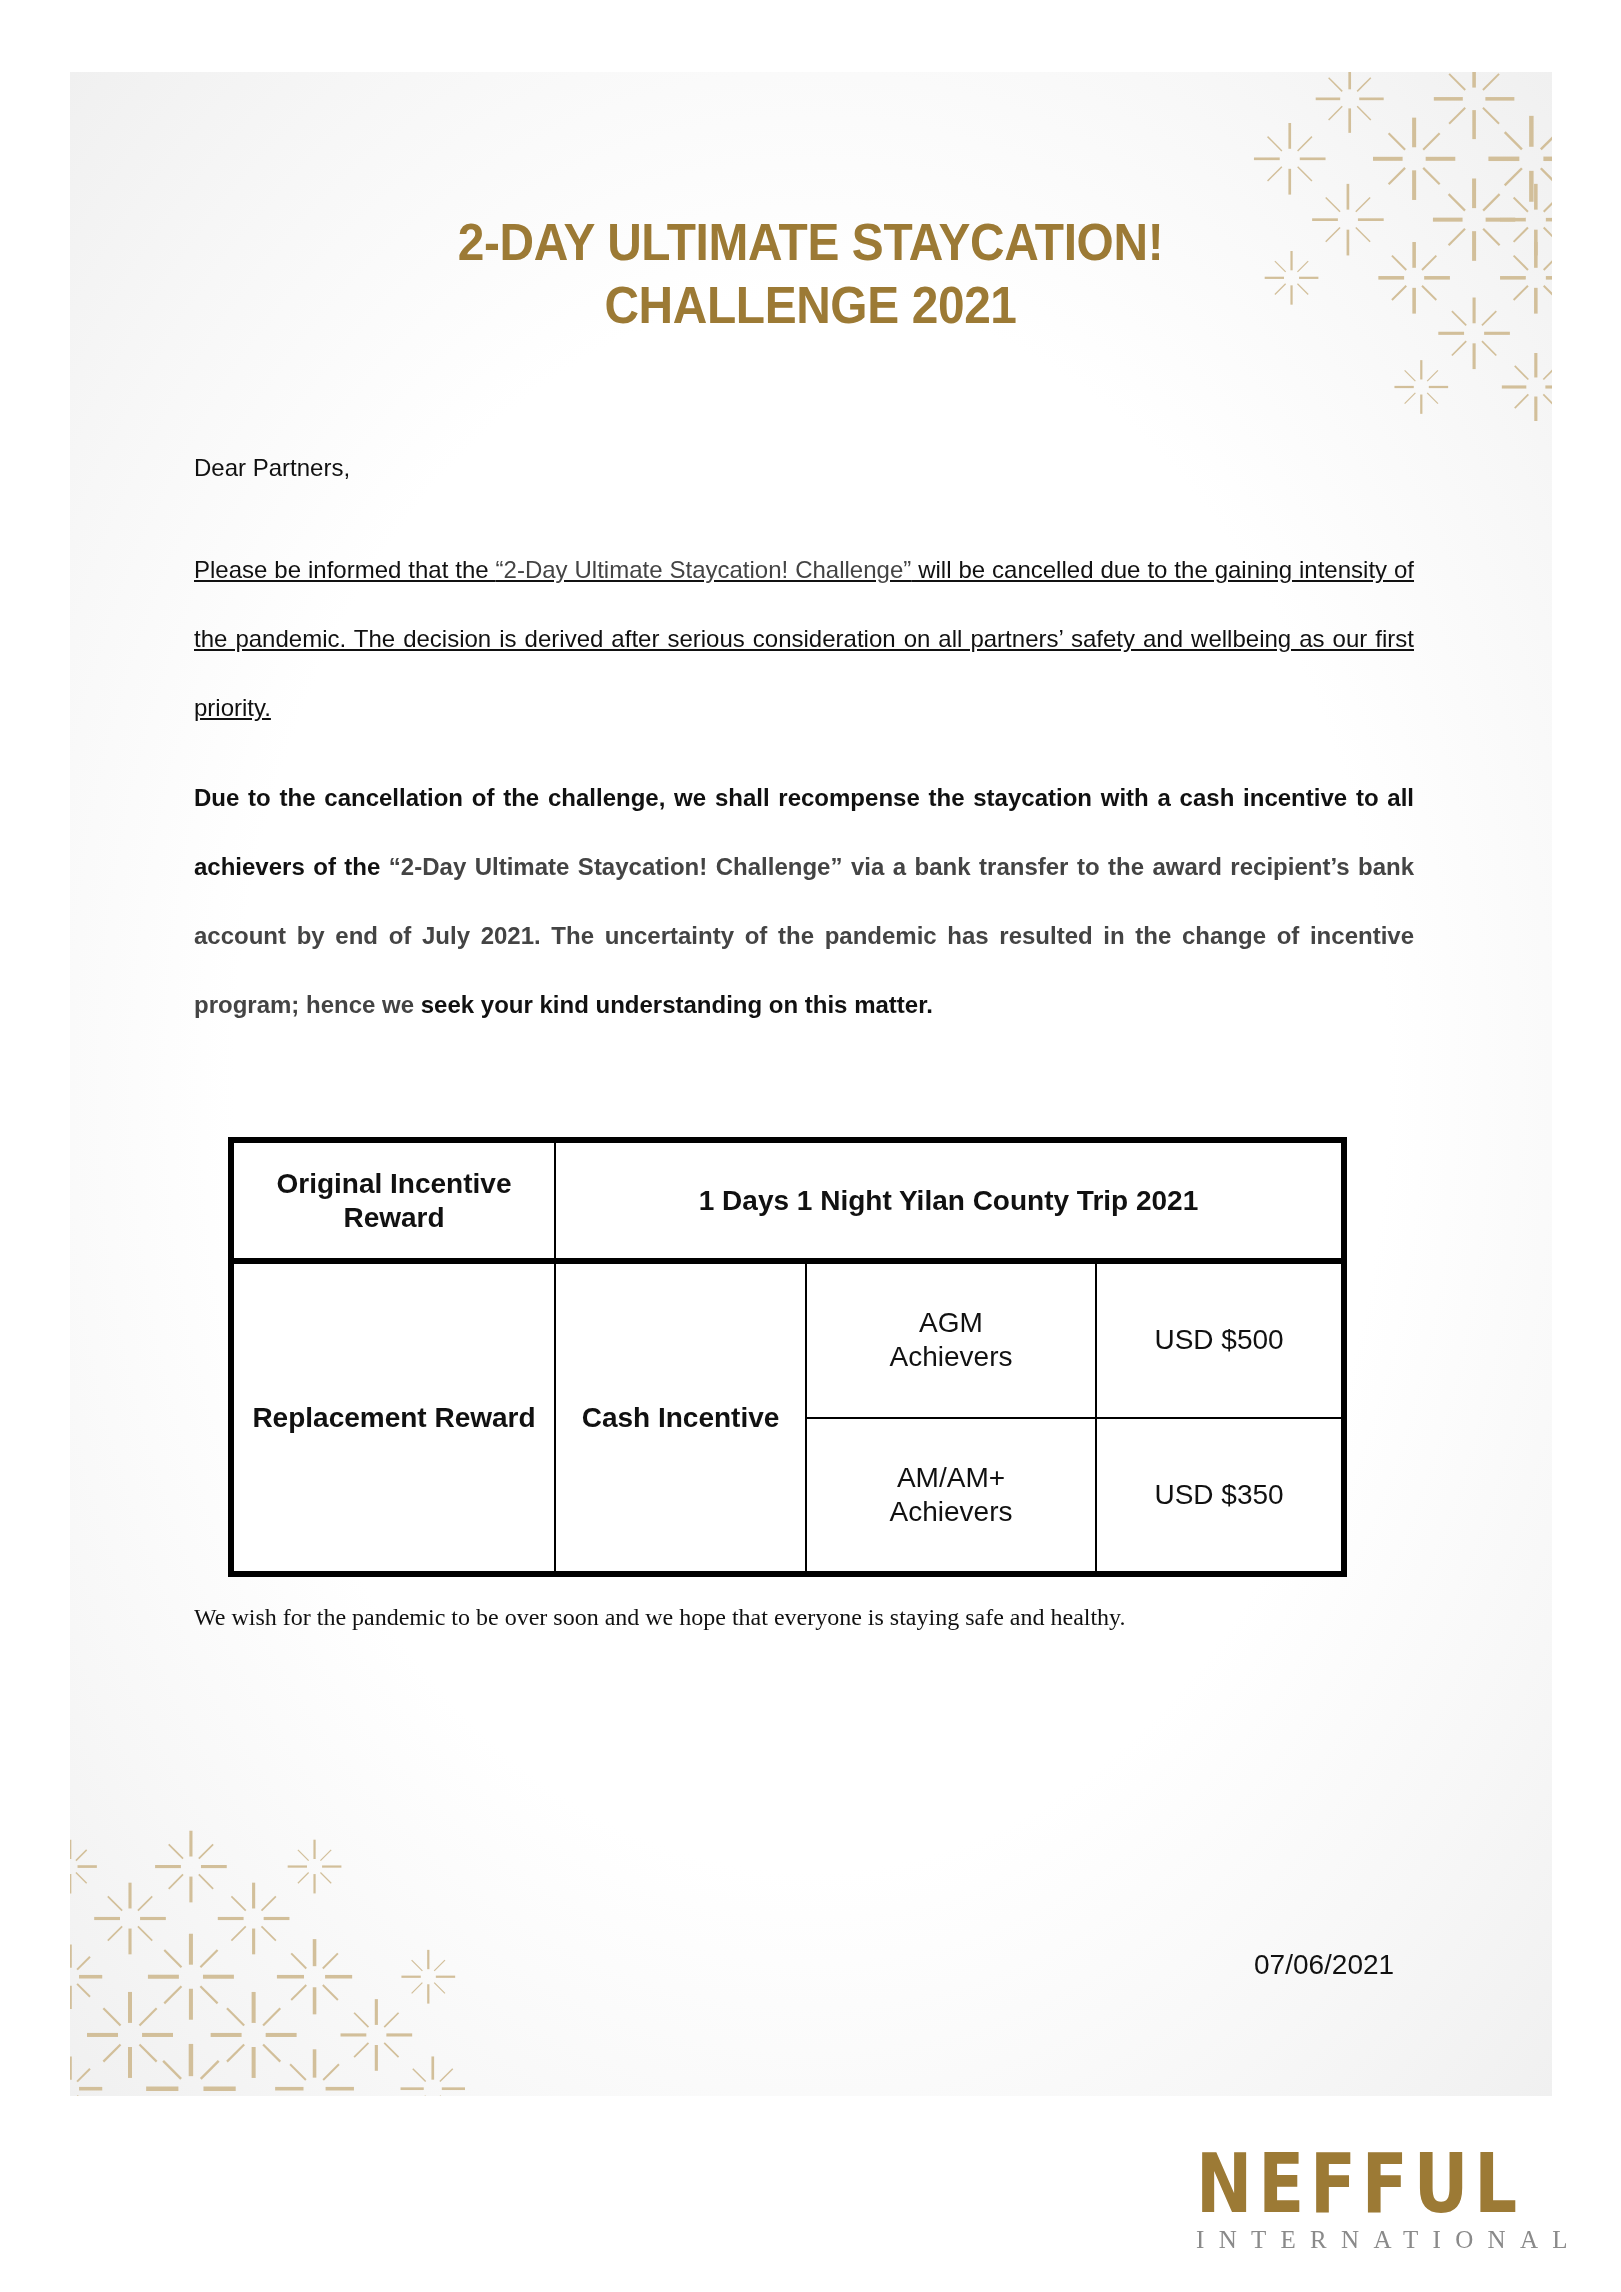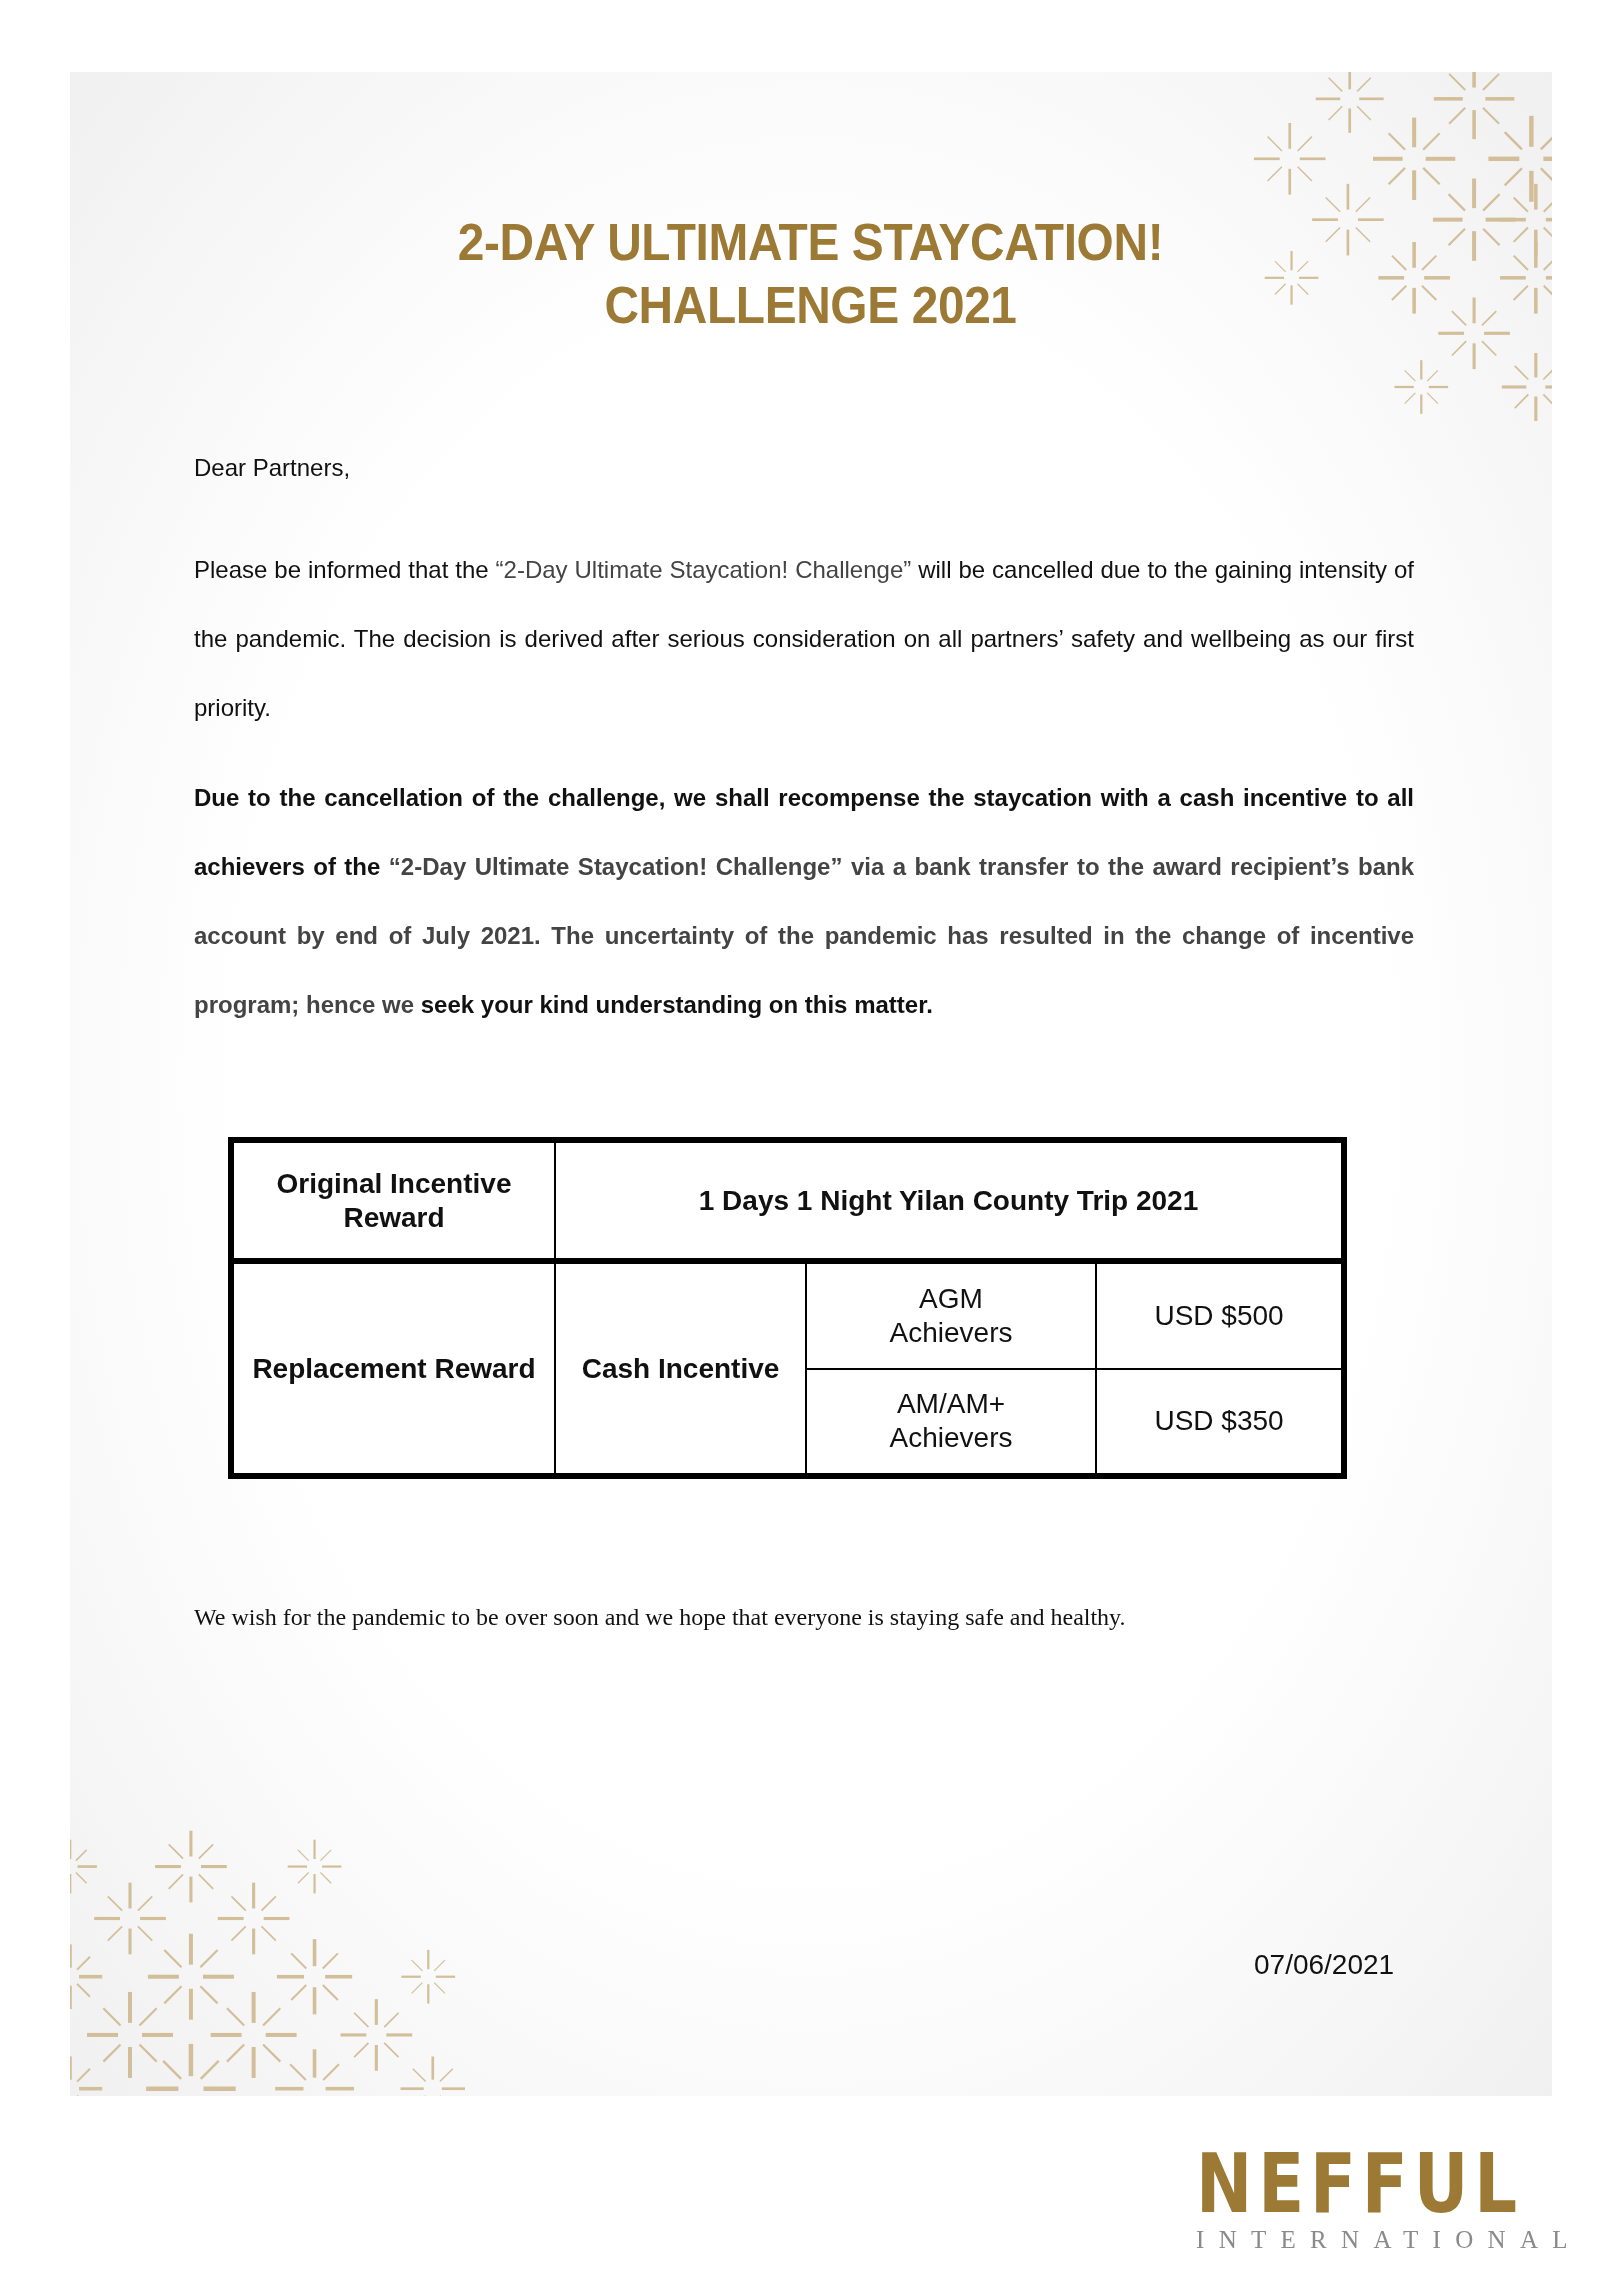--- a/index.html
+++ b/index.html
@@ -22,28 +22,28 @@
     transform:scaleX(0.92); transform-origin:center;
   }
   .title div { white-space:nowrap; }
   .body-text {
     position:absolute; left:194px; width:1220px;
     font-size:24px; line-height:69px; color:#111;
   }
   .body-text p { margin:0; text-align:justify; text-align-last:left; }
   .q { color:#444; }
   .greeting { top:433px; }
-  .para1 { top:535px; }
+  .para1 { top:535px;text-decoration:underline; }
   .para2 { top:763px;font-weight:bold; }
   .closing { top:1583px;font-family:Liberation Serif, serif; }
   .date {
     position:absolute; left:1254px; top:1949px; font-size:28px; color:#111;
   }
   table.rewards {
-    position:absolute; left:228px; top:1137px; width:1119px; height:342px;
+    position:absolute; left:228px; top:1137px; width:1119px; height:440px;
     border-collapse:collapse; border:6.3px solid #000;
     background:#fff;
   }
   table.rewards td {
     border:2.7px solid #000; text-align:center; vertical-align:middle;
     font-size:28px; line-height:34px; padding:0 9px;
   }
   table.rewards tr.r1 td { border-bottom:6.3px solid #000; height:115px; }
   table.rewards td.b { font-weight:bold; }
   .logo {

